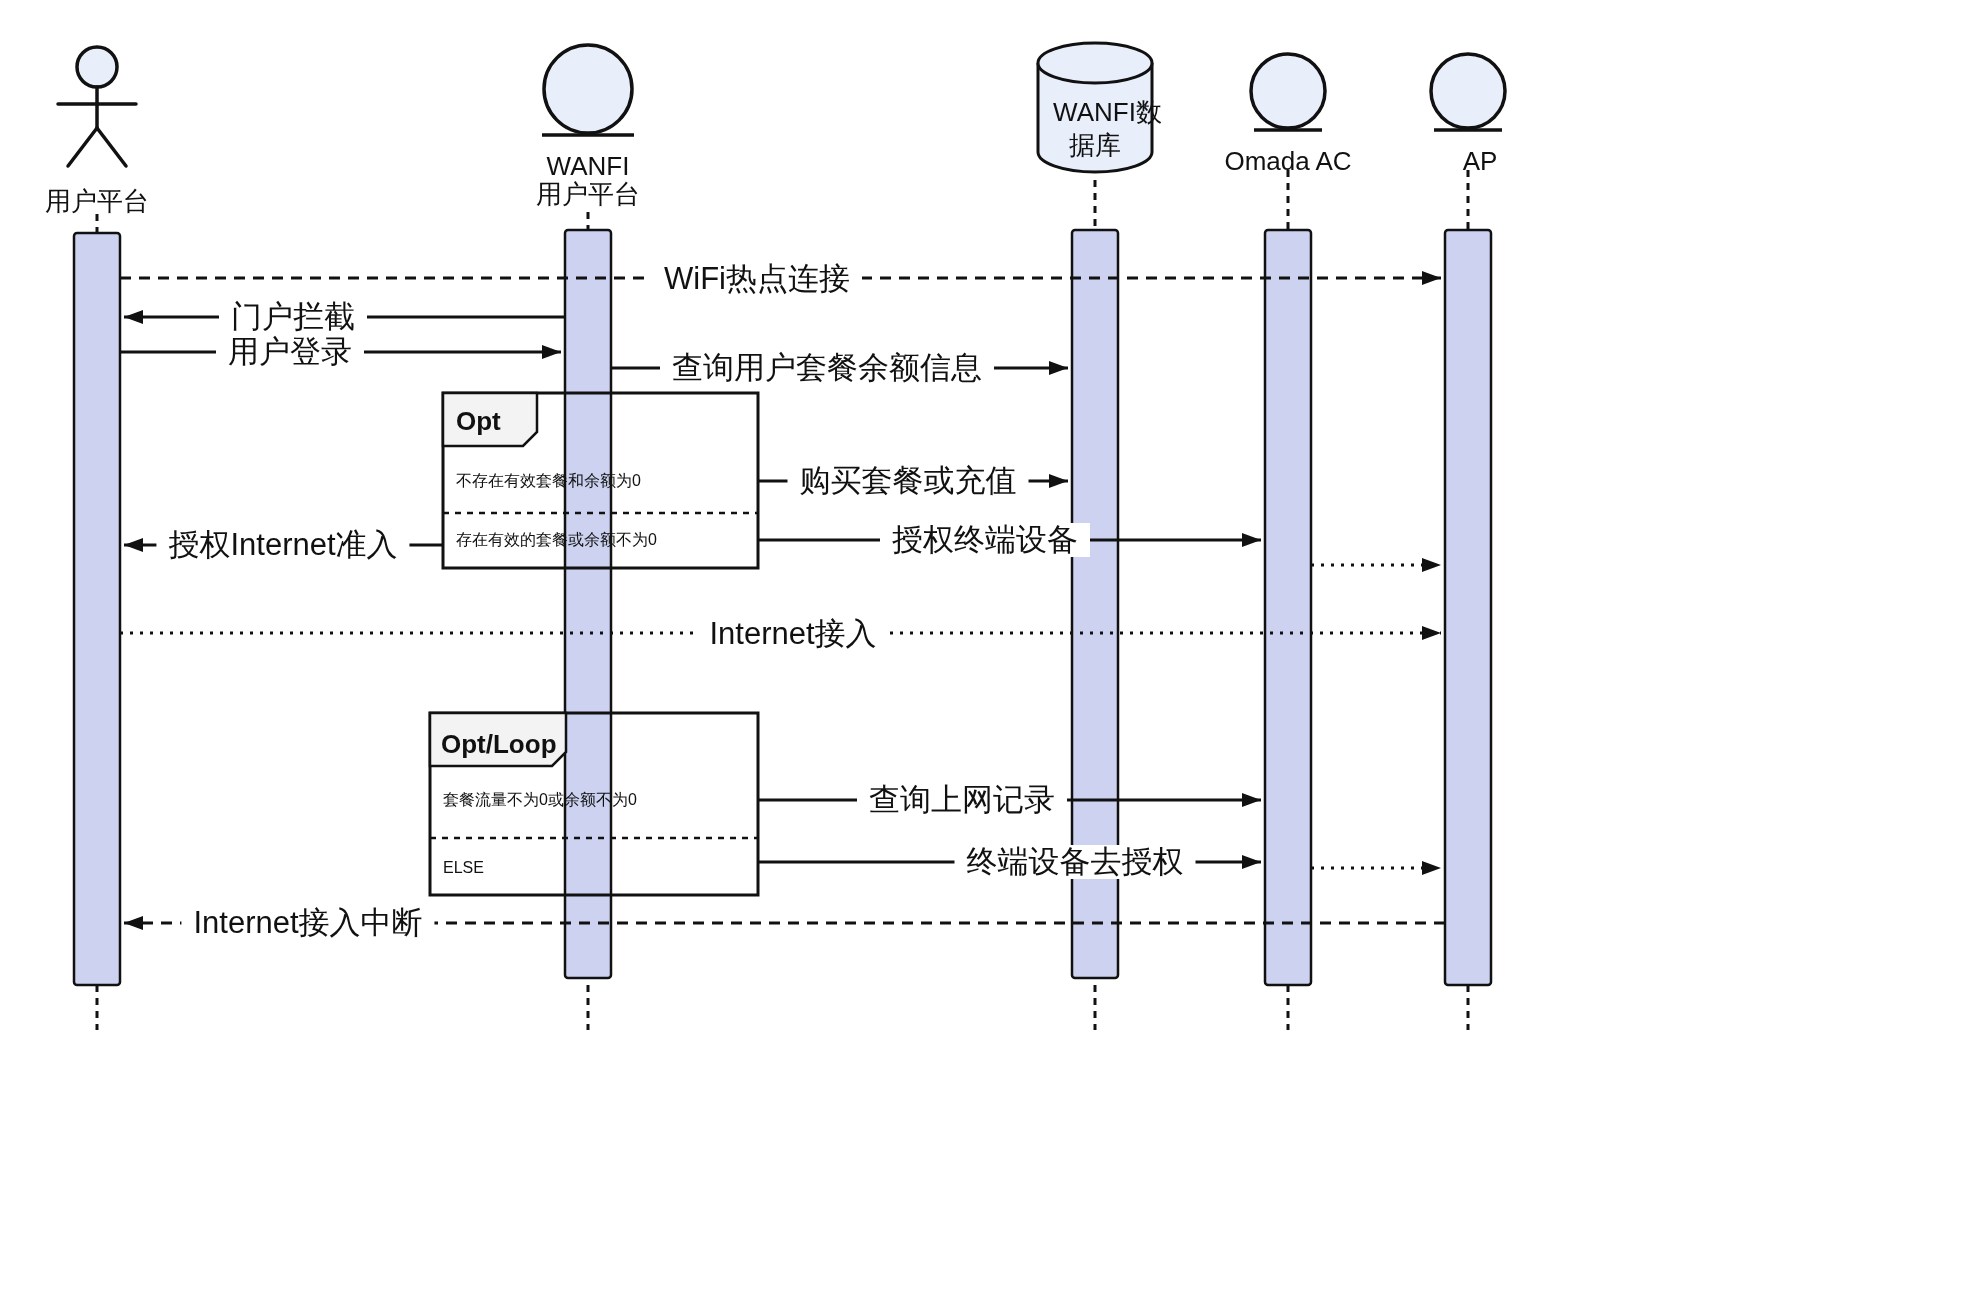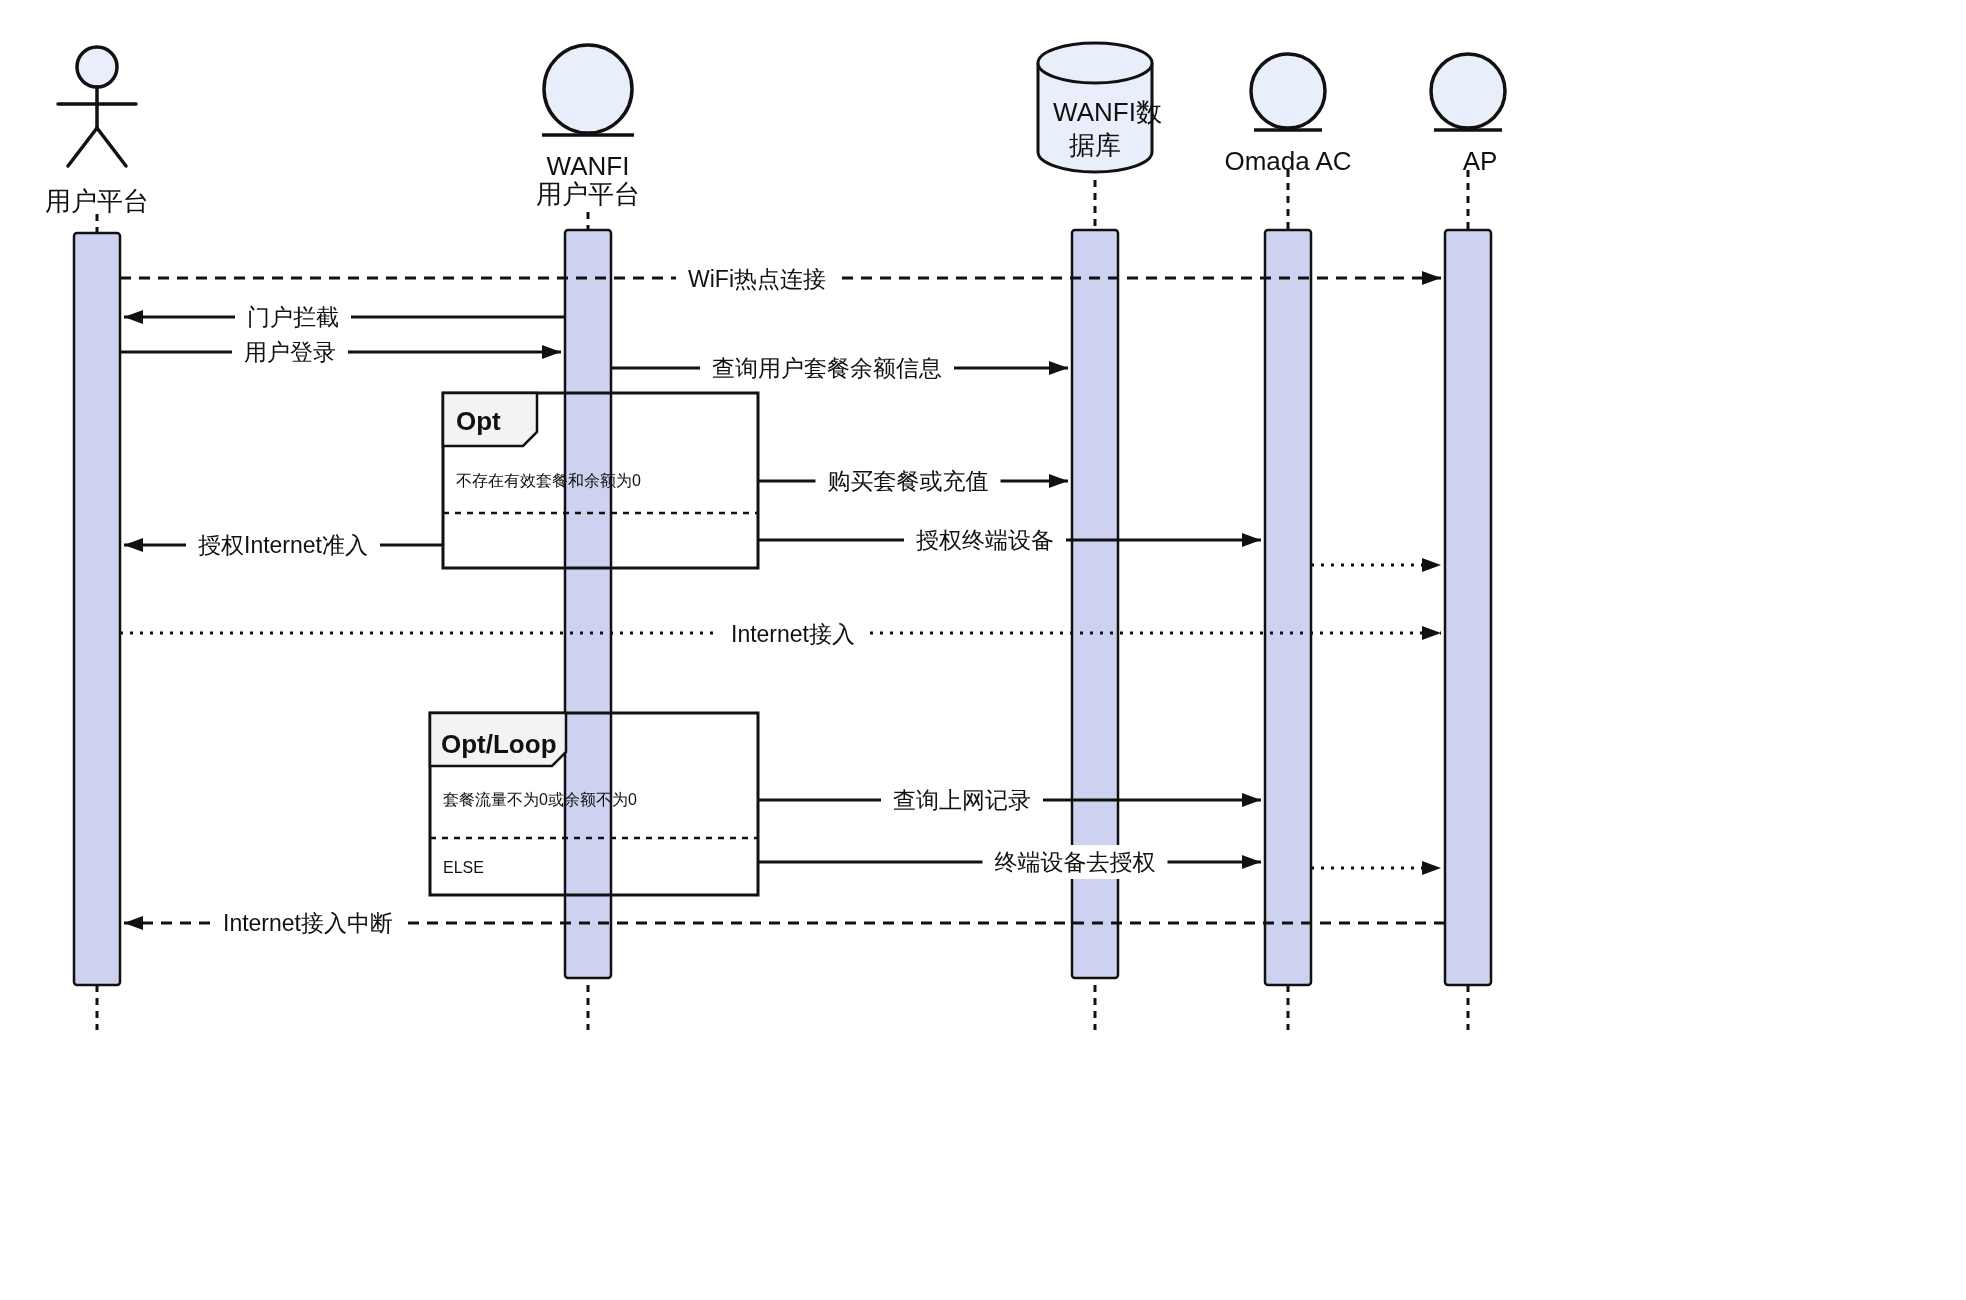--- a/index.html
+++ b/index.html
@@ -7,21 +7,21 @@
     position:relative;
     width:1966px;height:1300px;
     background:#ffffff;
     font-family:"Liberation Sans","DejaVu Sans",sans-serif;
     color:#111;
     overflow:hidden;
   }
   #diagram-svg{position:absolute;left:0;top:0;}
   .txt{position:absolute;white-space:nowrap;color:#111;}
   .actor{font-size:26px;transform:translate(-50%,-50%);background:transparent;}
-  .msg{font-size:23px;transform:translate(-50%,-50%);background:#ffffff;padding:0 12px;line-height:34px;}
+  .msg{font-size:31px;transform:translate(-50%,-50%);background:#ffffff;padding:0 12px;line-height:34px;}
   .cond{font-size:16px;transform:translate(0,-50%);background:transparent;}
   .frag-title{font-size:26px;font-weight:bold;transform:translate(0,-50%);background:transparent;}
 </style>
 </head>
 <body>
 
 <div id="canvas">
 
   <svg id="diagram-svg" width="1966" height="1300" viewBox="0 0 1966 1300">
     <defs>
@@ -126,18 +126,19 @@
   <div class="txt msg" style="left:908px;top:481px;">购买套餐或充值</div>
   <div class="txt msg" style="left:985px;top:540px;">授权终端设备</div>
   <div class="txt msg" style="left:283px;top:545px;">授权Internet准入</div>
   <div class="txt msg" style="left:793px;top:634px;">Internet接入</div>
   <div class="txt msg" style="left:962px;top:800px;">查询上网记录</div>
   <div class="txt msg" style="left:1075px;top:862px;">终端设备去授权</div>
   <div class="txt msg" style="left:308px;top:923px;">Internet接入中断</div>
 
   <div class="txt frag-title" style="left:456px;top:421px;">Opt</div>
   <div class="txt cond" style="left:456px;top:481px;">不存在有效套餐和余额为0</div>
+  <div class="txt cond" style="left:456px;top:540px;">存在有效的套餐或余额不为0</div>
 
   <div class="txt frag-title" style="left:441px;top:744px;text-align:center;">Opt/Loop</div>
   <div class="txt cond" style="left:443px;top:800px;">套餐流量不为0或余额不为0</div>
   <div class="txt cond" style="left:443px;top:868px;">ELSE</div>
 
 </div>
 
 </body></html>

